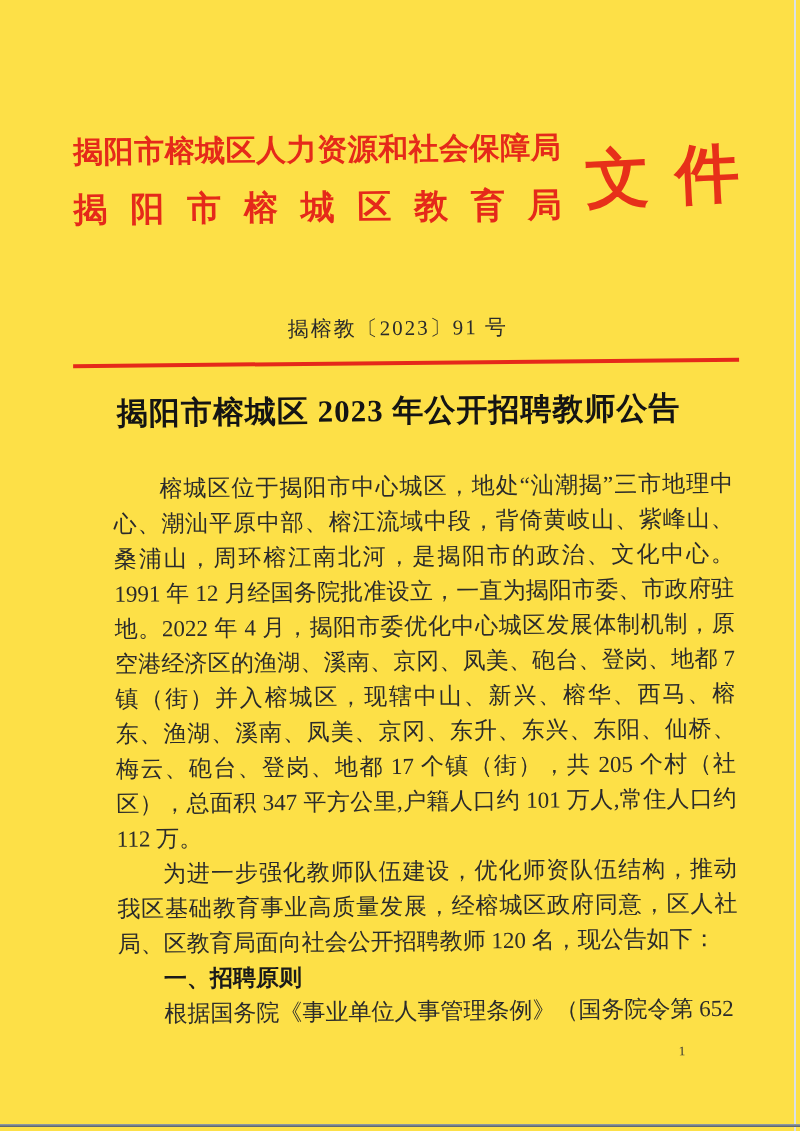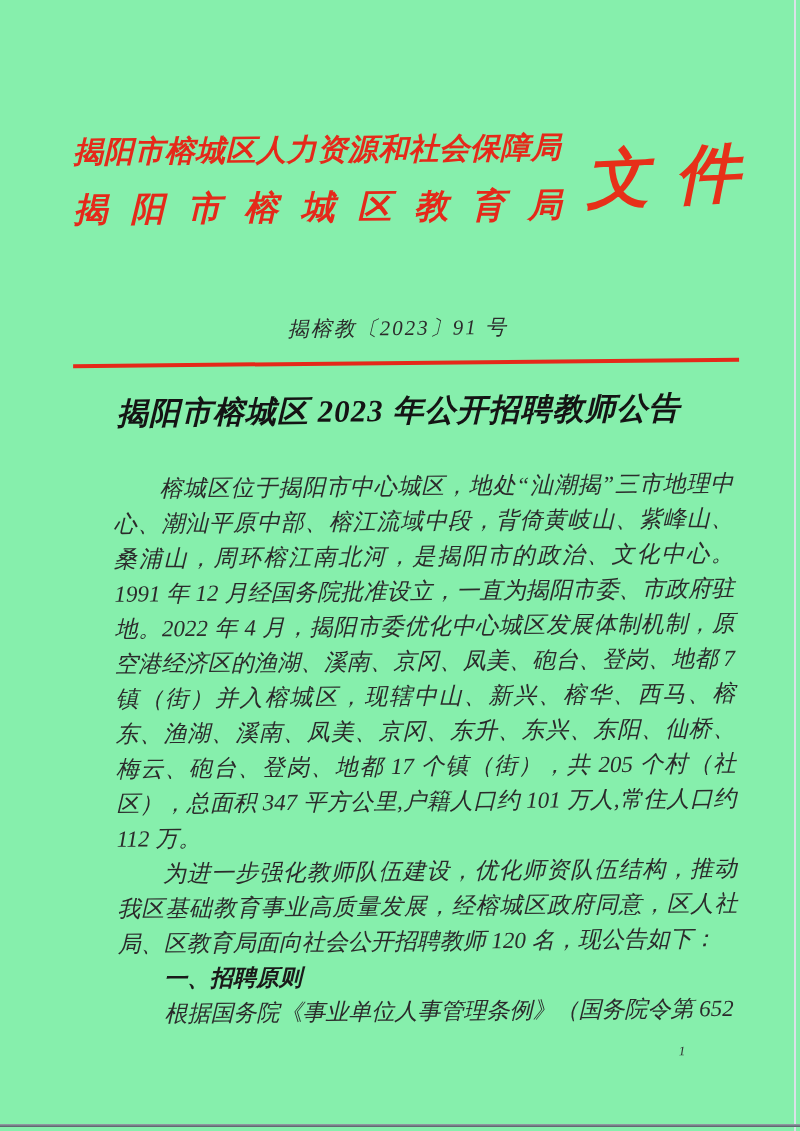--- a/index.html
+++ b/index.html
@@ -1,21 +1,21 @@
 <!DOCTYPE html>
 <html><head>
 <meta charset="utf-8">
 <style>
   html,body{margin:0;padding:0;}
   body{
     width:800px;height:1131px;position:relative;overflow:hidden;
     background:#ffffff;
     font-family:"Liberation Serif","DejaVu Serif",serif;
   }
-  .page{position:absolute;inset:0;background:#86efac;font-style:italic;}
+  .page{position:absolute;inset:0;background:#fde047;}
   .scan{position:absolute;inset:0;transform:rotate(-0.55deg);transform-origin:400px 560px;}
 
   
   .masthead{position:absolute;top:131px;left:77px;width:668px;display:flex;align-items:flex-start;}
   .agencies{width:490px;color:#e5291a;font-weight:bold;}
   .agency-1{font-size:30px;line-height:36px;letter-spacing:0.5px;white-space:nowrap;}
   .agency-2{font-size:34px;line-height:40px;margin-top:20px;text-align:justify;text-align-last:justify;}
   .doc-type{
     color:#e73019;font-weight:bold;font-size:64px;line-height:64px;
     letter-spacing:26px;white-space:nowrap;margin-left:24px;margin-top:16px;

